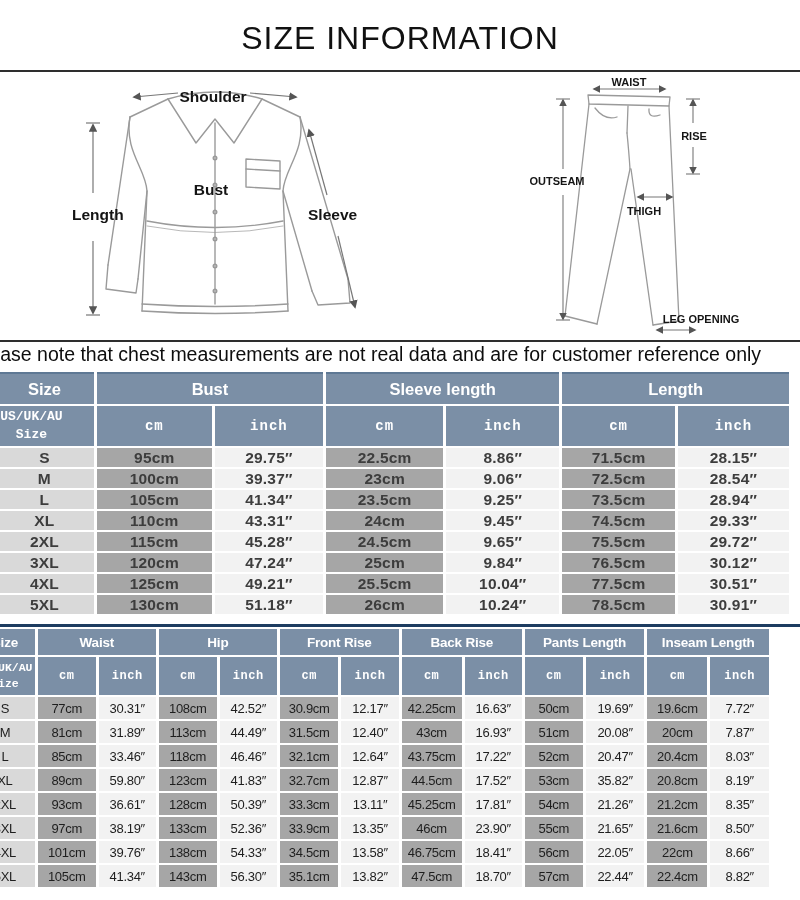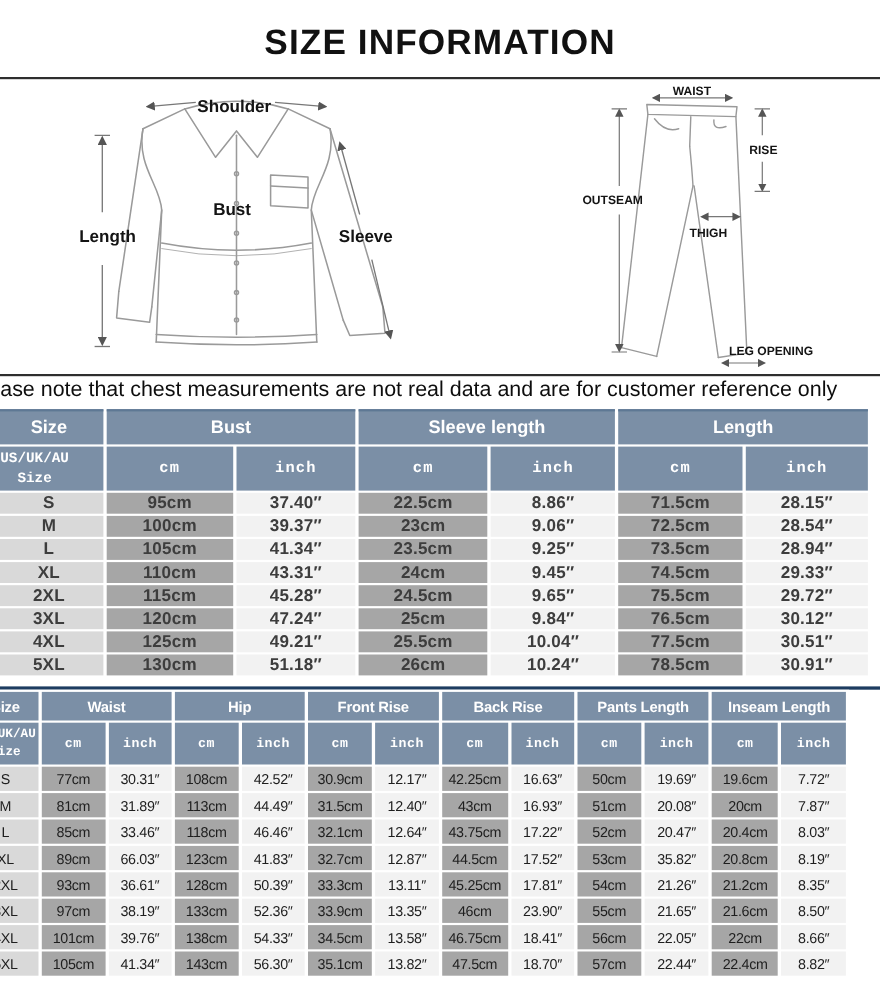--- a/index.html
+++ b/index.html
@@ -1,19 +1,19 @@
 <!DOCTYPE html>
 <html><head>
 <meta charset="utf-8">
 <style>
   html,body{margin:0;padding:0;background:#fff;}
   #stage{position:relative;width:800px;height:900px;overflow:hidden;background:#fff;
          font-family:"Liberation Sans",sans-serif;}
   #page-title{position:absolute;top:20px;left:0;width:800px;text-align:center;
-              font-size:32px;font-weight:bold;letter-spacing:1px;color:#111;}
+              font-size:32px;font-weight:normal;letter-spacing:1px;color:#111;}
   .hline{position:absolute;left:0;width:800px;height:2px;background:#2e2e2e;}
   #line-top{top:70px;}
   #line-bottom{top:340px;}
   #reference-note{position:absolute;top:343px;left:-28px;white-space:nowrap;
                   font-size:19.5px;color:#0d0d0d;}
   svg{position:absolute;}
   #shirt-svg{left:50px;top:73px;width:350px;height:268px;}
   #pants-svg{left:497px;top:73px;width:300px;height:268px;}
   table{position:absolute;border-collapse:separate;border-spacing:3px 2px;
         table-layout:fixed;background:#fff;}
@@ -165,21 +165,21 @@
           <th class="unit">cm</th>
           <th class="unit">inch</th>
           <th class="unit">cm</th>
           <th class="unit">inch</th>
         </tr>
       </thead>
       <tbody>
         <tr>
           <td class="szc">S</td>
           <td class="cmc">95cm</td>
-          <td class="inc">37.40″</td>
+          <td class="inc">29.75″</td>
           <td class="cmc">22.5cm</td>
           <td class="inc">8.86″</td>
           <td class="cmc">71.5cm</td>
           <td class="inc">28.15″</td>
         </tr>
         <tr>
           <td class="szc">M</td>
           <td class="cmc">100cm</td>
           <td class="inc">39.37″</td>
           <td class="cmc">23cm</td>
@@ -331,21 +331,21 @@
           <td class="cmc">43.75cm</td>
           <td class="inc">17.22″</td>
           <td class="cmc">52cm</td>
           <td class="inc">20.47″</td>
           <td class="cmc">20.4cm</td>
           <td class="inc">8.03″</td>
         </tr>
         <tr>
           <td class="szc">XL</td>
           <td class="cmc">89cm</td>
-          <td class="inc">66.03″</td>
+          <td class="inc">59.80″</td>
           <td class="cmc">123cm</td>
           <td class="inc">41.83″</td>
           <td class="cmc">32.7cm</td>
           <td class="inc">12.87″</td>
           <td class="cmc">44.5cm</td>
           <td class="inc">17.52″</td>
           <td class="cmc">53cm</td>
           <td class="inc">35.82″</td>
           <td class="cmc">20.8cm</td>
           <td class="inc">8.19″</td>

